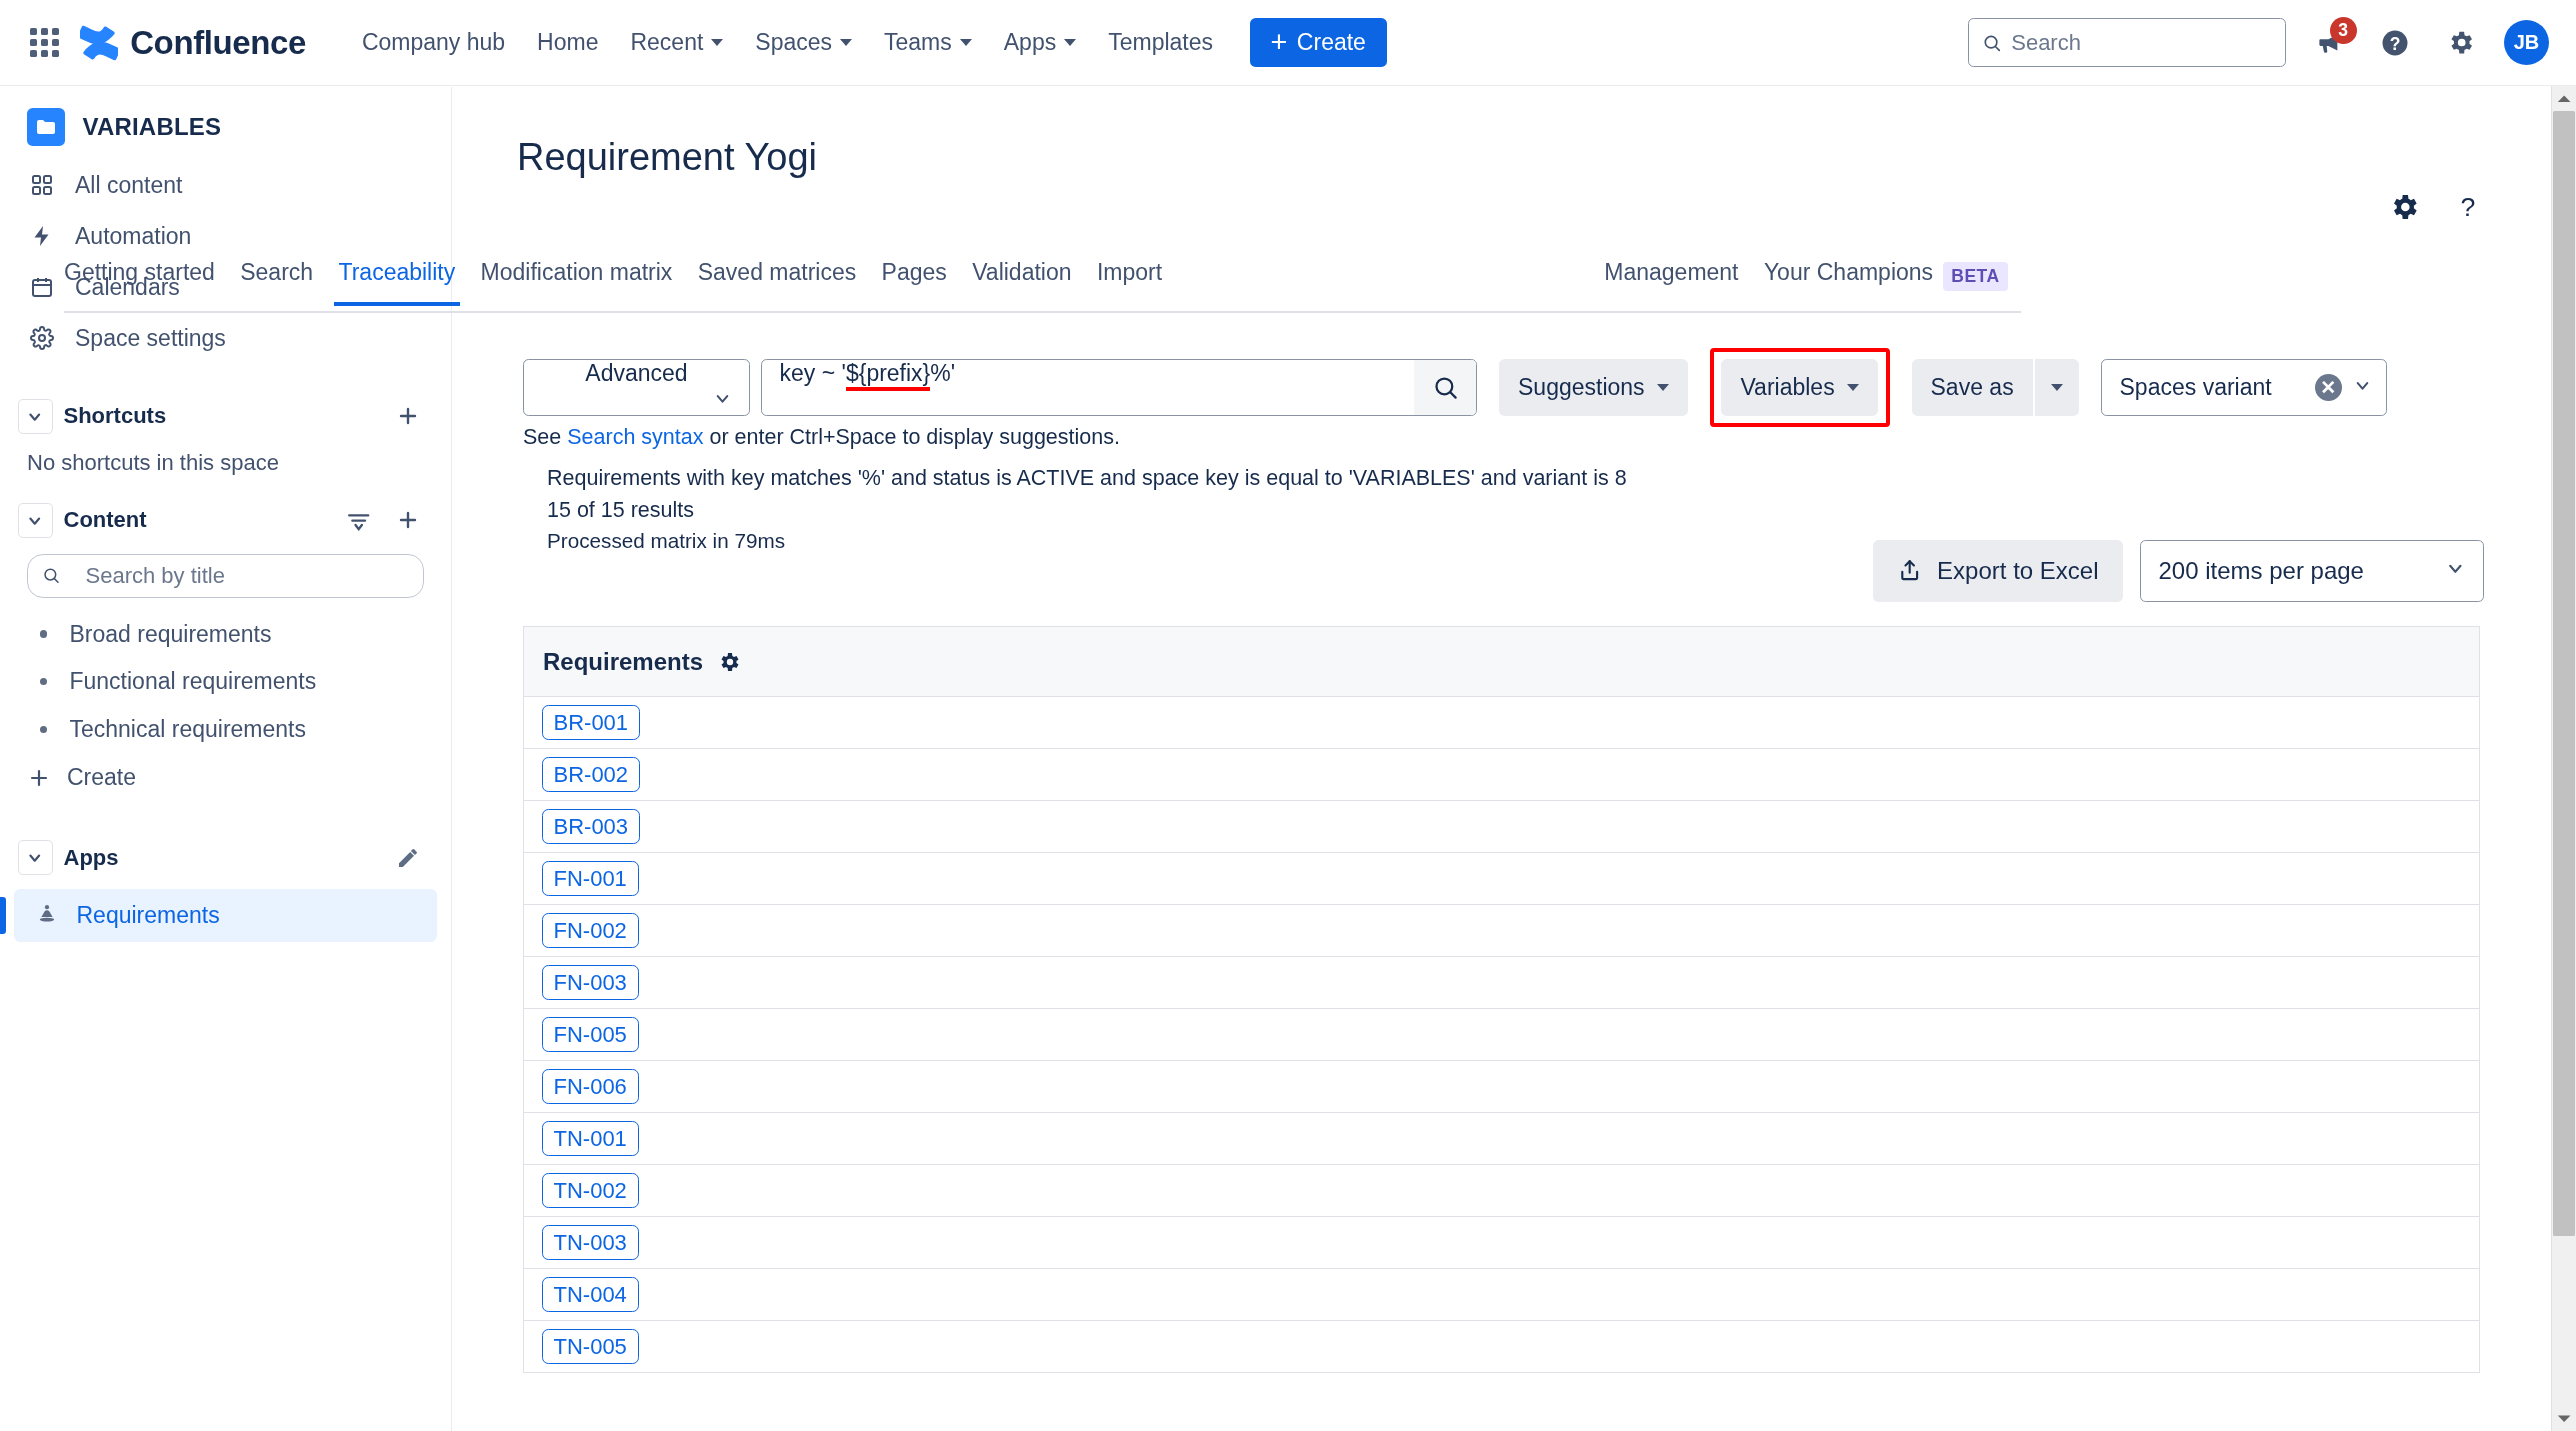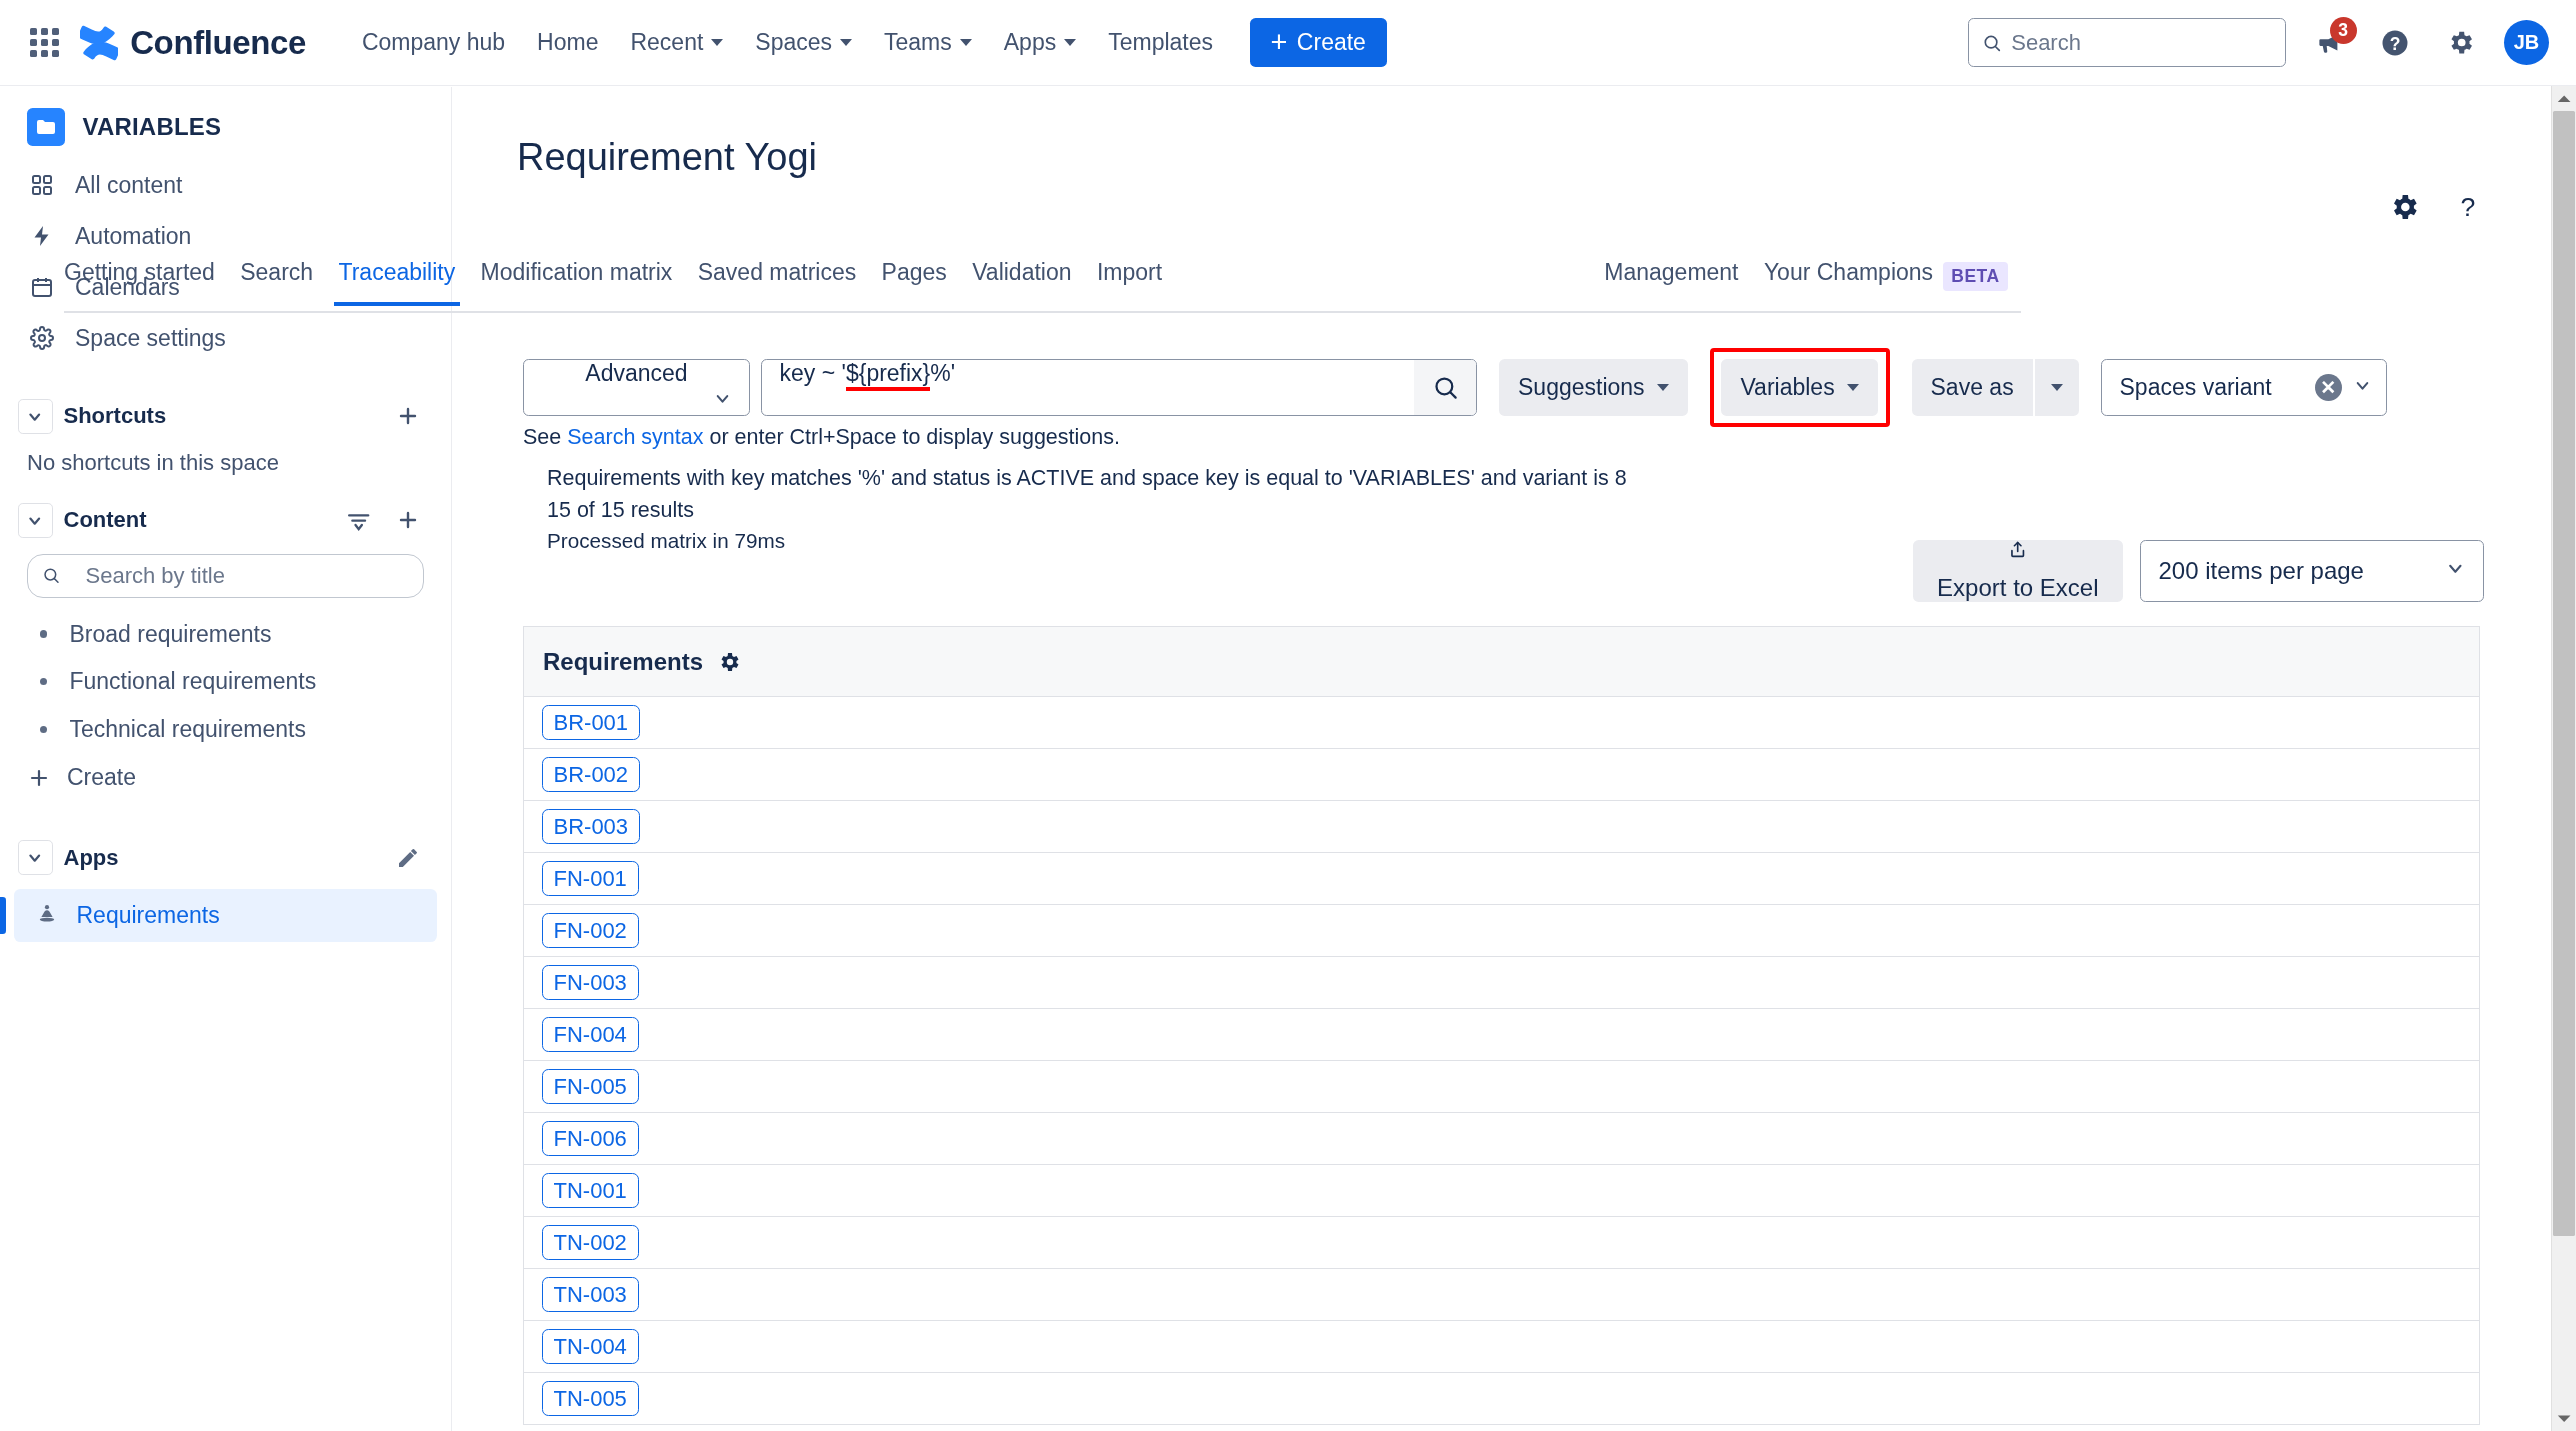--- a/index.html
+++ b/index.html
@@ -174,21 +174,21 @@
 
   .hint { position: absolute; top: 425px; left: 523px; font-size: 21.5px; color: #172B4D; }
   .hint a { color: #0C66E4; text-decoration: none; cursor: pointer; }
   .meta { position: absolute; top: 465px; left: 547px; font-size: 21.5px; color: #172B4D; line-height: 1.25; }
   .meta .m2 { margin-top: 4.8px; }
   .meta .m3 { margin-top: 4.8px; font-size: 20.7px; }
 
   .export-row { position: absolute; top: 540px; right: 92px; display: flex; align-items: center; gap: 17.5px; }
   .export-btn {
     height: 62px; background: #EBECF0; border: none; border-radius: 5.6px; font-family: inherit;
-    font-size: 24px; color: #172B4D; padding: 0 24px; display: flex; align-items: center; gap: 14.3px; cursor: pointer; flex-direction: column;
+    font-size: 24px; color: #172B4D; padding: 0 24px; display: flex; align-items: center; gap: 14.3px; cursor: pointer;
   }
   .perpage {
     width: 344px; height: 62px; border: 1.6px solid #8993A4; border-radius: 5.6px; background: #fff;
     display: flex; align-items: center; padding: 0 17.5px; font-size: 24px; color: #172B4D; cursor: pointer;
   }
   .perpage .ch { margin-left: auto; }
 
   
   .table { position: absolute; top: 626px; left: 523px; width: 1957px; border: 1.6px solid #DFE1E6; border-bottom: none; }
   .thead {
@@ -589,23 +589,20 @@
   <div class="trow">
       <span class="reqchip">FN-001</span>
     </div>
   <div class="trow">
       <span class="reqchip">FN-002</span>
     </div>
   <div class="trow">
       <span class="reqchip">FN-003</span>
     </div>
   <div class="trow">
-      <span class="reqchip">FN-004</span>
-    </div>
-  <div class="trow">
       <span class="reqchip">FN-005</span>
     </div>
   <div class="trow">
       <span class="reqchip">FN-006</span>
     </div>
   <div class="trow">
       <span class="reqchip">TN-001</span>
     </div>
   <div class="trow">
       <span class="reqchip">TN-002</span>

